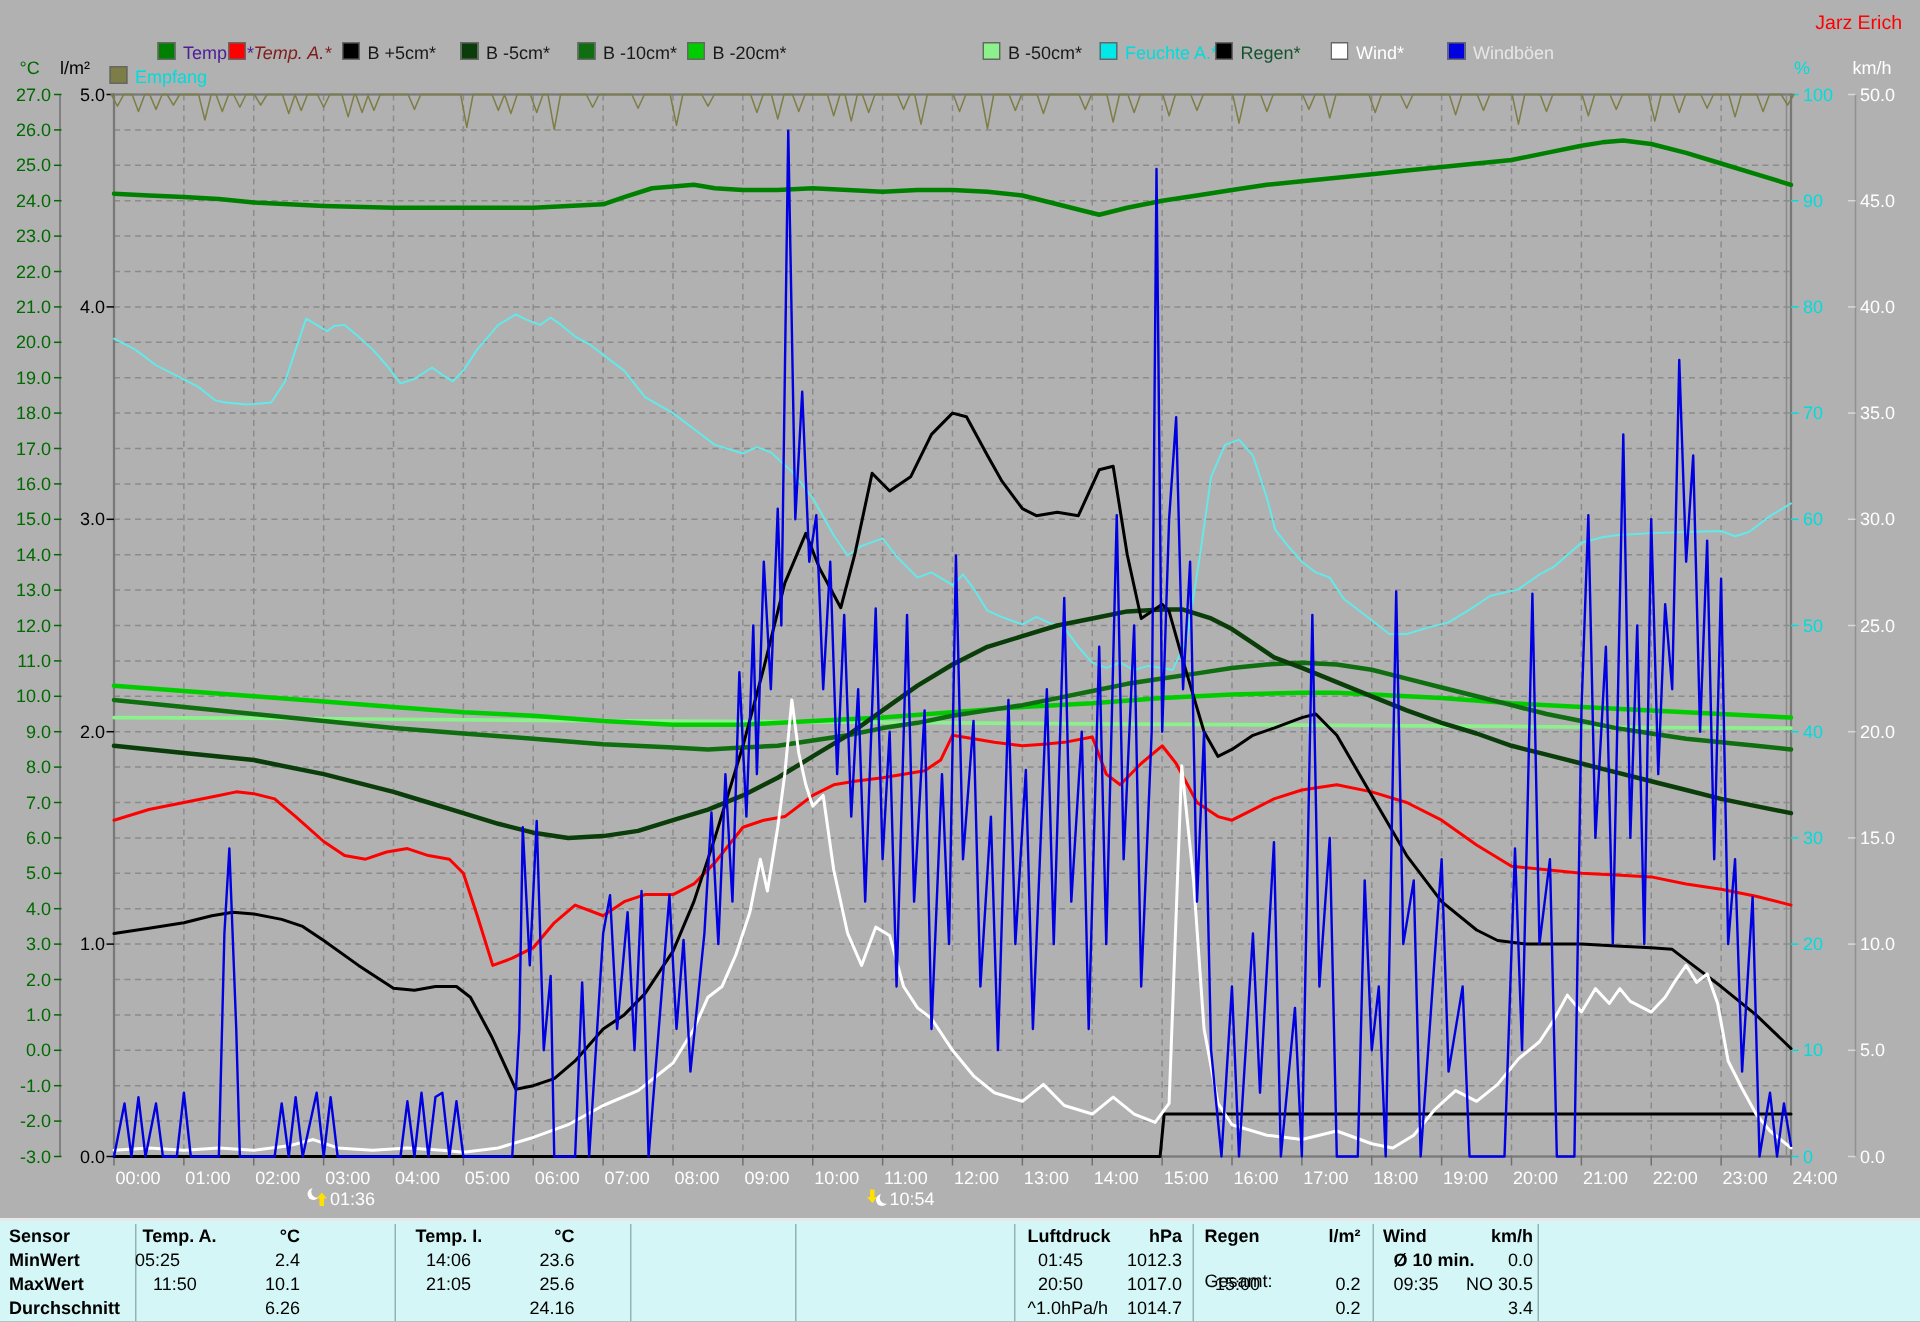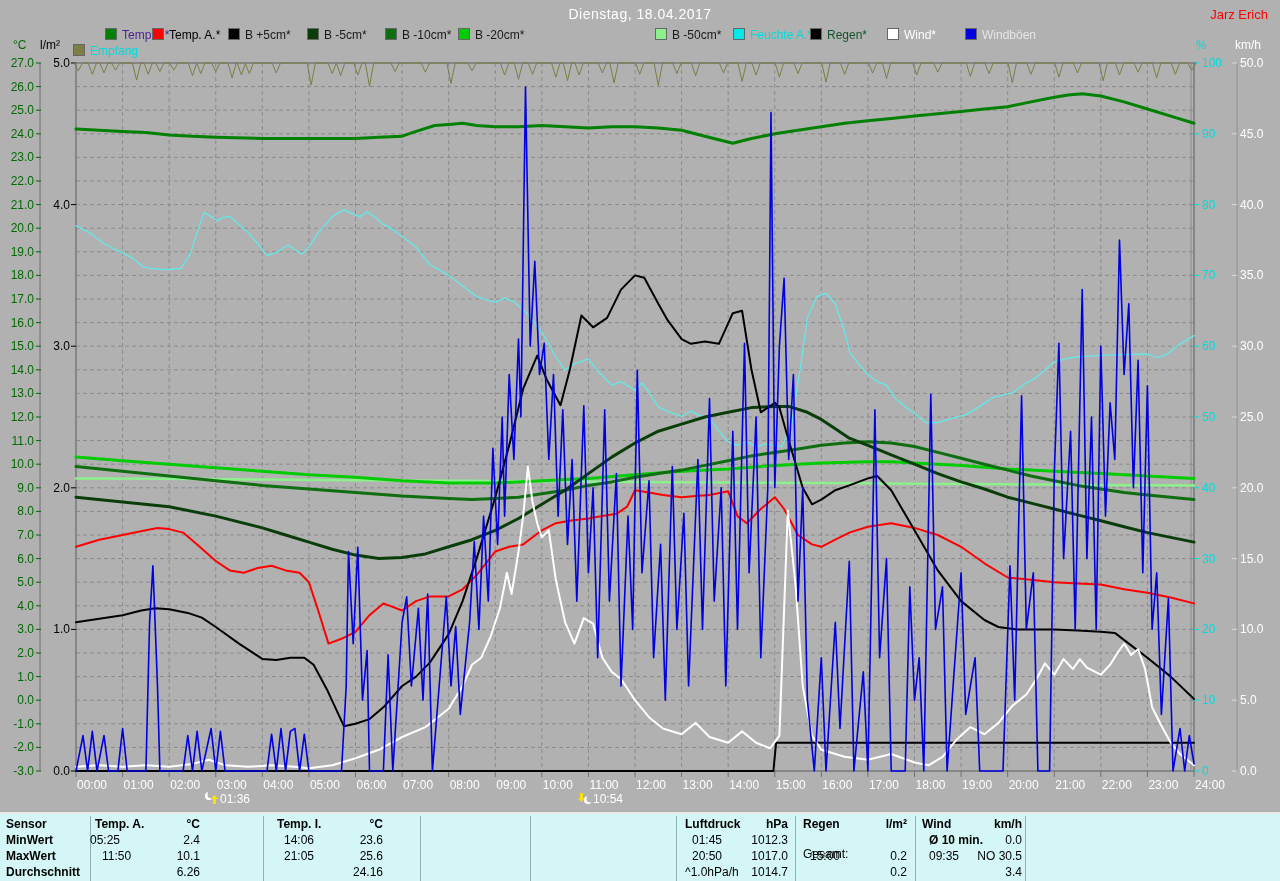--- a/index.html
+++ b/index.html
@@ -16,31 +16,30 @@
   #stats{position:absolute;left:0;top:812px;width:1280px;height:69px;background:#d4f6f6;
          border-top:2px solid #e9e9e9;font-size:12px;color:#000;}
   #stats .cell{position:absolute;white-space:nowrap;}
   #stats .b{font-weight:bold;}
   #stats .sep{position:absolute;top:2px;bottom:2px;width:1px;background:#8fb4b4;}
 </style>
 </head>
 <body>
 
 <div id="app">
-  <div class="title">Dienstag, 18.04.2017</div>
   <div class="owner">Jarz Erich</div>
 
   <div class="axhdr" style="left:13px;top:38px;color:#006a00;">°C</div>
   <div class="axhdr" style="left:40px;top:38px;color:#000;">l/m²</div>
   <div class="axhdr" style="left:1196px;top:38px;color:#00dcdc;">%</div>
   <div class="axhdr" style="left:1235px;top:38px;color:#fff;">km/h</div>
 
   <div id="legend">
       <div class="legend-item" style="left: 73px; top: 28px; color: #4c1d95; padding-left: 32px;"><span class="sq" style="background: rgb(0, 128, 0);"></span><span>Temp. I.*</span></div>
-      <div class="legend-item" style="left: 152px; top: 28px; color: #000000;"><span class="sq" style="background: rgb(255, 0, 0);"></span><span>Temp. A.*</span></div>
+      <div class="legend-item" style="left: 152px; top: 28px; color: #7f1d1d; font-style: italic;"><span class="sq" style="background: rgb(255, 0, 0);"></span><span>Temp. A.*</span></div>
       <div class="legend-item" style="left: 228px; top: 28px; color: rgb(26, 26, 26);"><span class="sq" style="background: rgb(0, 0, 0);"></span><span>B +5cm*</span></div>
       <div class="legend-item" style="left: 307px; top: 28px; color: rgb(26, 26, 26);"><span class="sq" style="background: rgb(10, 61, 10);"></span><span>B -5cm*</span></div>
       <div class="legend-item" style="left: 385px; top: 28px; color: rgb(26, 26, 26);"><span class="sq" style="background: rgb(15, 110, 15);"></span><span>B -10cm*</span></div>
       <div class="legend-item" style="left: 458px; top: 28px; color: rgb(26, 26, 26);"><span class="sq" style="background: rgb(0, 204, 0);"></span><span>B -20cm*</span></div>
       <div class="legend-item" style="left: 655px; top: 28px; color: rgb(26, 26, 26);"><span class="sq" style="background: rgb(140, 240, 140);"></span><span>B -50cm*</span></div>
       <div class="legend-item" style="left: 733px; top: 28px; color: rgb(0, 220, 220);"><span class="sq" style="background: rgb(0, 232, 232);"></span><span>Feuchte A.*</span></div>
       <div class="legend-item" style="left: 810px; top: 28px; color: #14532d;"><span class="sq" style="background: rgb(0, 0, 0);"></span><span>Regen*</span></div>
       <div class="legend-item" style="left: 887px; top: 28px; color: rgb(255, 255, 255);"><span class="sq" style="background: rgb(255, 255, 255);"></span><span>Wind*</span></div>
       <div class="legend-item" style="left: 965px; top: 28px; color: rgb(230, 230, 230);"><span class="sq" style="background: rgb(0, 0, 224);"></span><span>Windböen</span></div>
       <div class="legend-item" style="left: 73px; top: 44px; color: rgb(0, 220, 220);"><span class="sq" style="background: rgb(125, 125, 70);"></span><span>Empfang</span></div>

